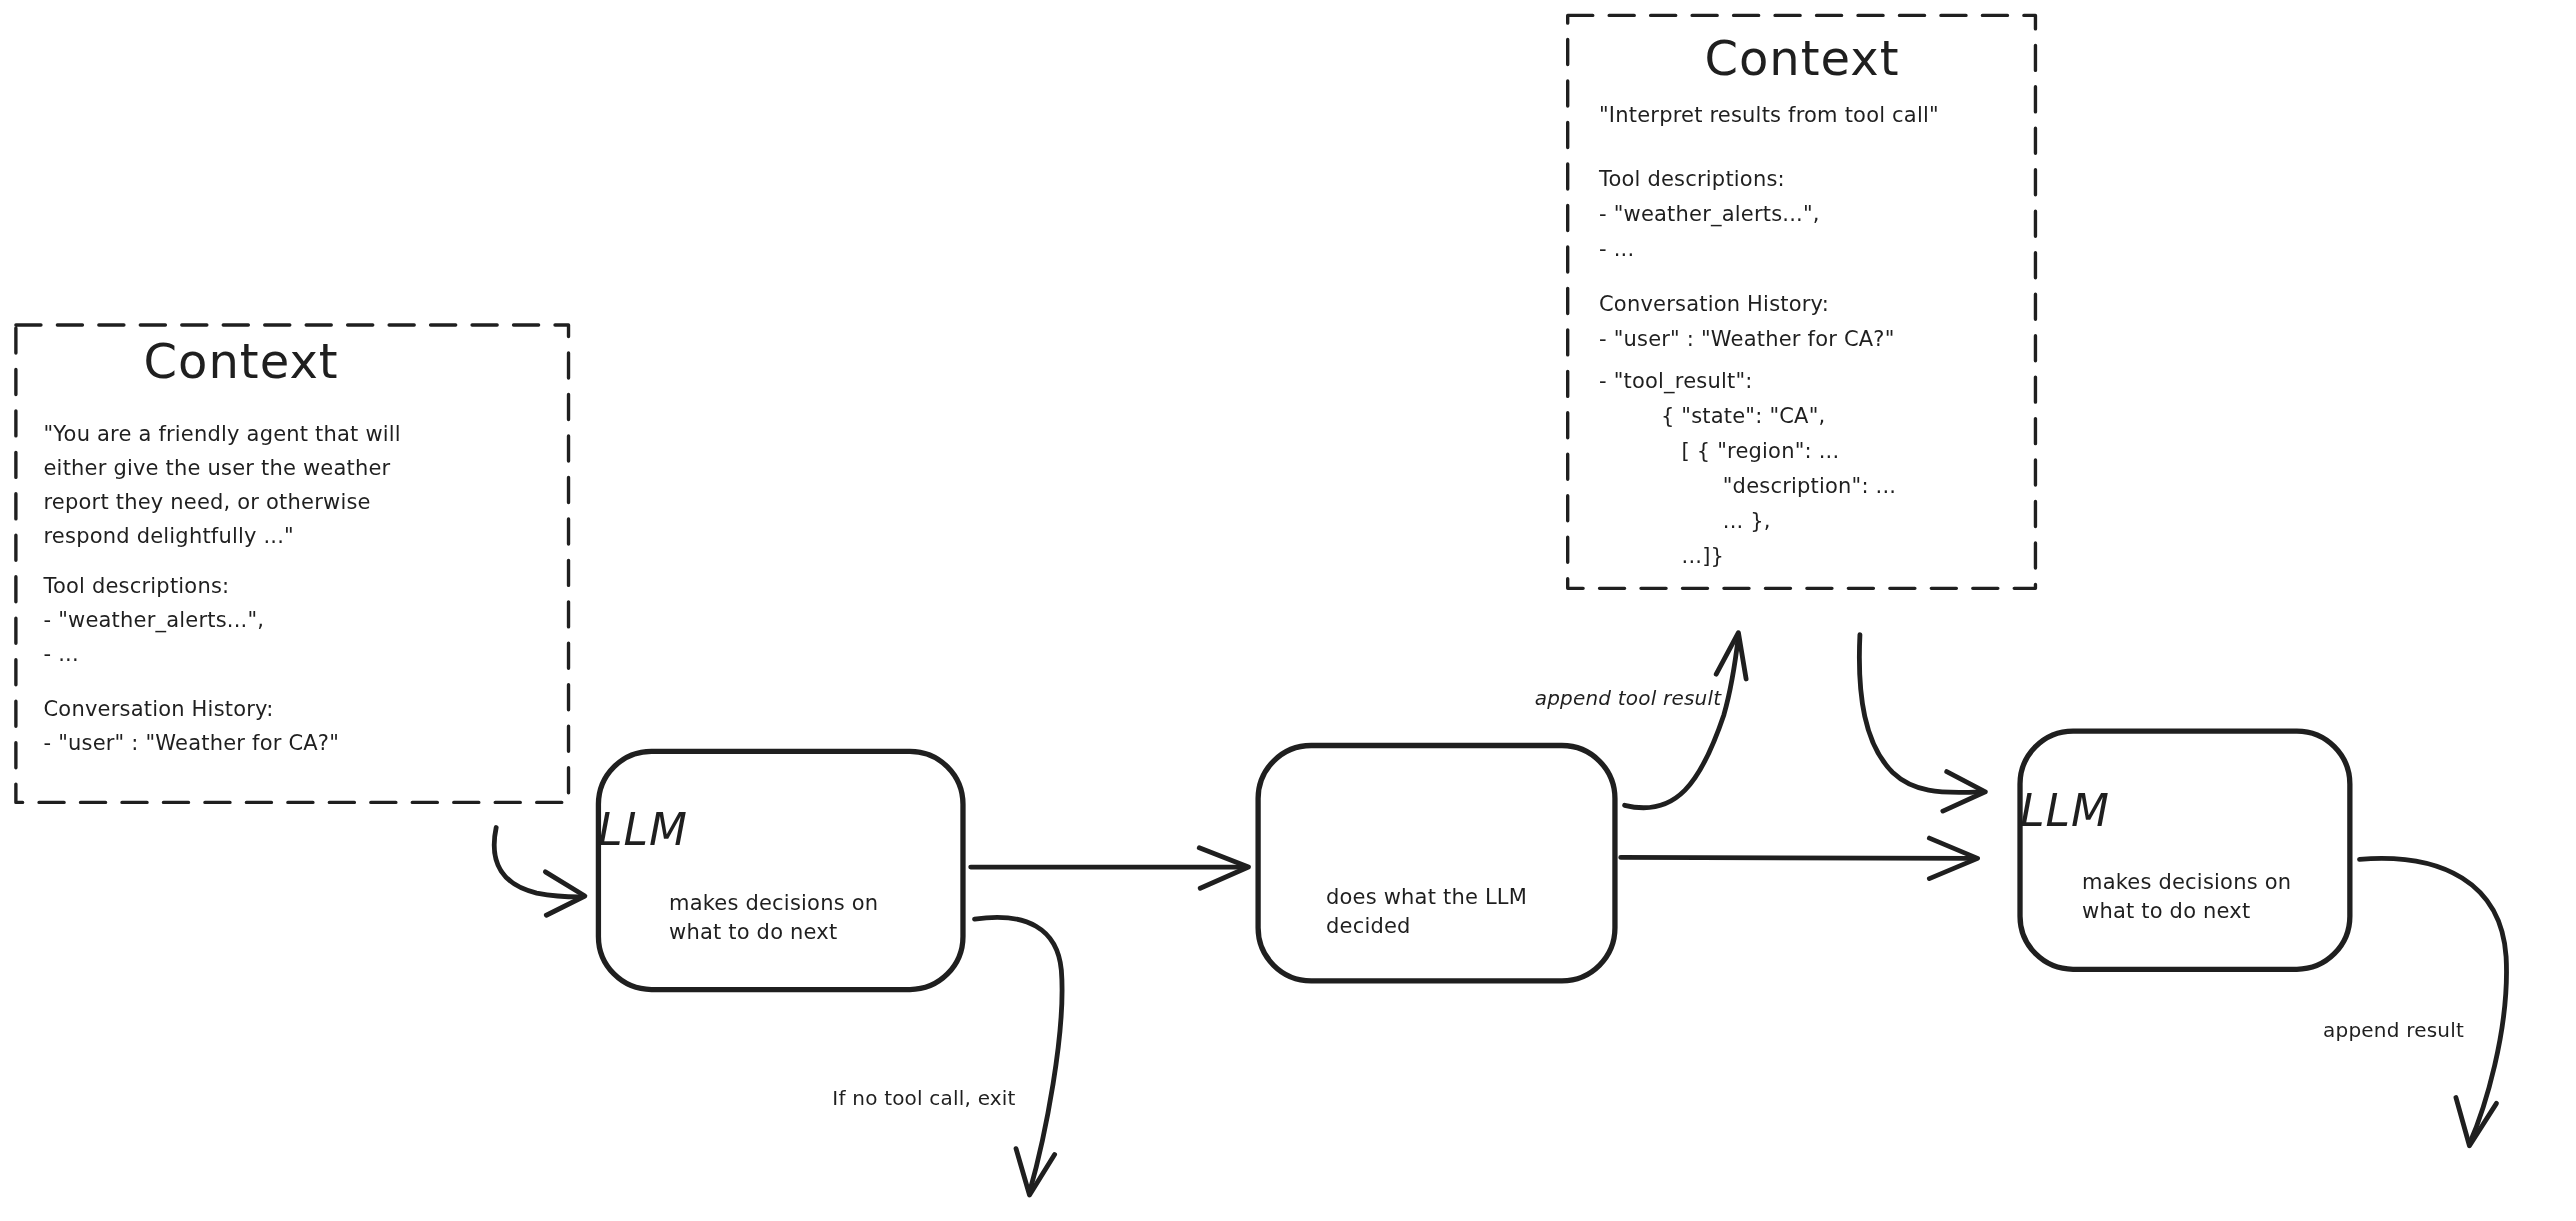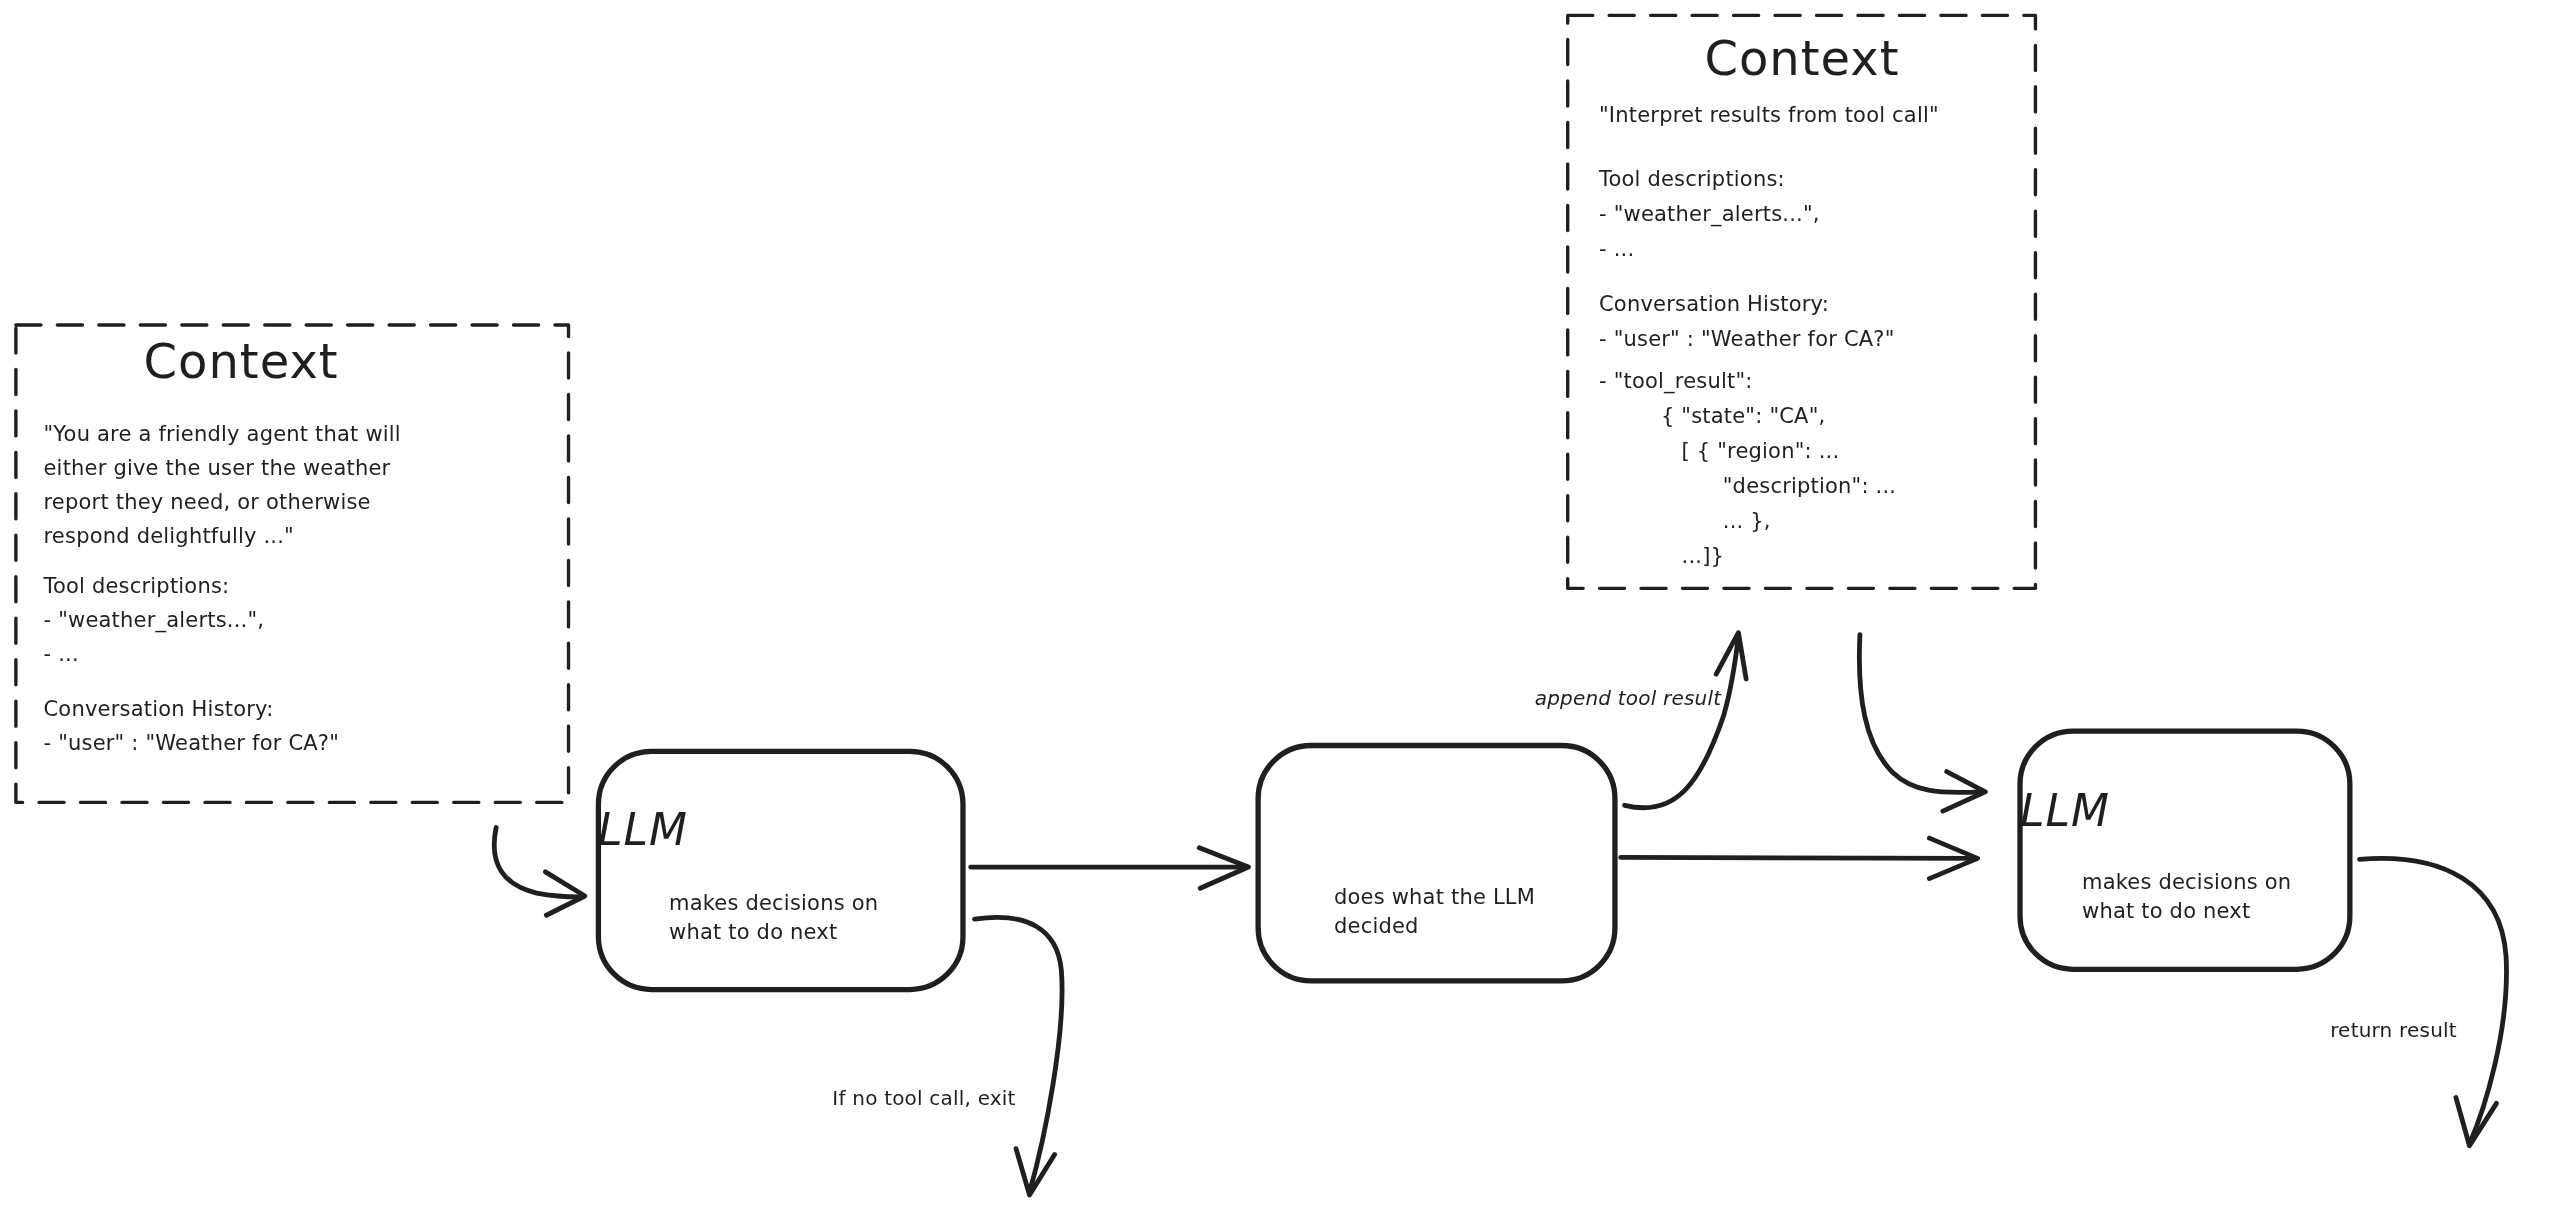--- a/index.html
+++ b/index.html
@@ -142,28 +142,28 @@
             ...]}</div>
   </div>
 
   <div class="abs" style="left:598px; top:752px; width:365px; height:238px;">
     <div class="abs node-title italic" style="left:0; top:54px; width:100%;">LLM</div>
     <div class="abs node-sub pre" style="left:71px; top:137px;">makes decisions on
 what to do next</div>
   </div>
 
   <div class="abs" style="left:1258px; top:746px; width:357px; height:235px;">
-    <div class="abs node-sub pre" style="left:68px; top:137px;margin-left:8px;">does what the LLM
+    <div class="abs node-sub pre" style="left:68px; top:137px;">does what the LLM
 decided</div>
   </div>
 
   <div class="abs" style="left:2020px; top:731px; width:330px; height:238px;">
     <div class="abs node-title italic" style="left:0; top:56px; width:100%;">LLM</div>
     <div class="abs node-sub pre" style="left:62px; top:137px;">makes decisions on
 what to do next</div>
   </div>
 
   <div class="abs edge-label" style="left:1529px; top:685px; width:198px;font-style:italic;">append tool result</div>
   <div class="abs edge-label" style="left:808px; top:1085px; width:232px;">If no tool call, exit</div>
-  <div class="abs edge-label" style="left:2314px; top:1017px; width:159px;">return result</div>
+  <div class="abs edge-label" style="left:2314px; top:1017px; width:159px;">append result</div>
 
 </div>
 
 
 </body></html>

